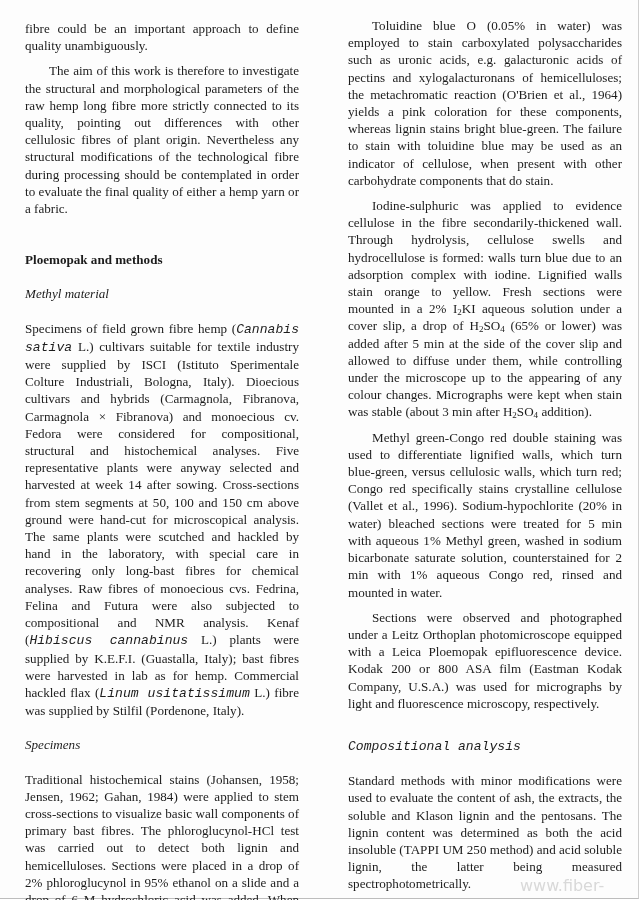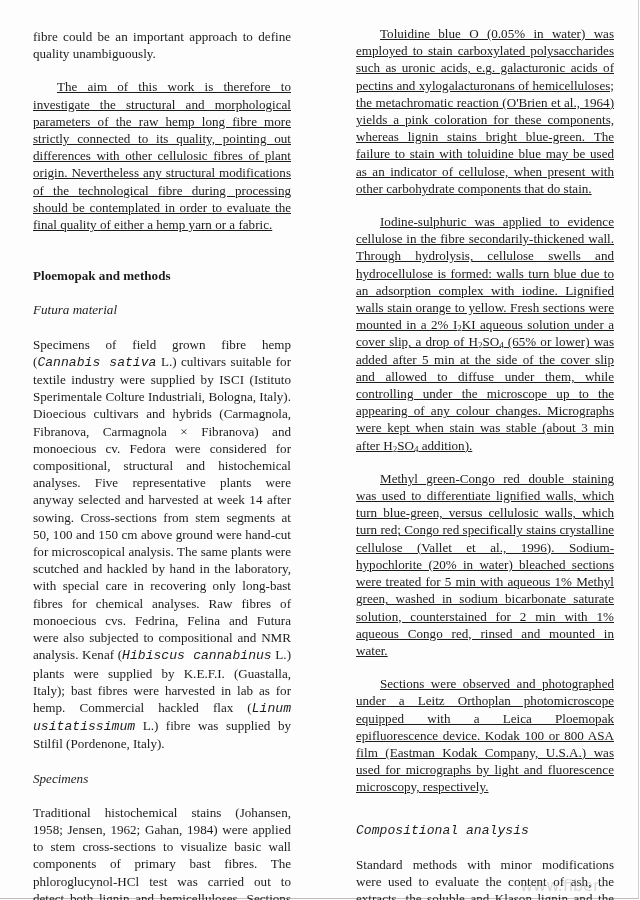--- a/index.html
+++ b/index.html
@@ -13,22 +13,22 @@
     background: #fdfdfd;
   }
   .col {
     position: absolute; top: 12px;
     font-family: "Liberation Serif", "DejaVu Serif", serif;
     font-size: 13.1px; line-height: 17.2px; color: #1c1c1c;
     text-align: justify;
   }
   .col-left { left: 17px; width: 290px; }
   .col-right { left: 340px; width: 290px; top: 9px; }
-  p { margin: 16px; }
-  .indent { text-indent: 24px; text-decoration: underline; }
+  p { margin: 8px; }
+  .indent { text-indent: 24px; }
   .heading {
     font-weight: bold; margin-top: 26px; margin-bottom: 0;
   }
   .subheading {
     font-style: italic; margin-top: 17px; margin-bottom: 17px;
   }
   i { font-style: italic; font-family: Liberation Mono, monospace; }
   sub { font-size: 9px; line-height: 0; vertical-align: -2px; }
   .watermark {
     position: absolute; left: 520px; top: 876px;
@@ -38,33 +38,33 @@
 </head>
 <body>
 
 <div class="page">
 
   <div class="col col-left">
     <p>fibre could be an important approach to define quality unambiguously.</p>
     <p class="indent">The aim of this work is therefore to investigate the structural and morphological parameters of the raw hemp long fibre more strictly connected to its quality, pointing out differences with other cellulosic fibres of plant origin. Nevertheless any structural modifications of the technological fibre during processing should be contemplated in order to evaluate the final quality of either a hemp yarn or a fabric.</p>
 
     <p class="heading" style="margin-top:34px;">Ploemopak and methods</p>
-    <p class="subheading">Futura material</p>
+    <p class="subheading">Methyl material</p>
 
     <p><span>Specimens of field grown fibre hemp (</span><i>Cannabis sativa</i><span> L.) cultivars suitable for textile industry were supplied by ISCI (Istituto Sperimentale Colture Industriali, Bologna, Italy). Dioecious cultivars and hybrids (Carmagnola, Fibranova, Carmagnola × Fibranova) and monoecious cv. Fedora were considered for compositional, structural and histochemical analyses. Five representative plants were anyway selected and harvested at week 14 after sowing. Cross-sections from stem segments at 50, 100 and 150 cm above ground were hand-cut for microscopical analysis. The same plants were scutched and hackled by hand in the laboratory, with special care in recovering only long-bast fibres for chemical analyses. Raw fibres of monoecious cvs. Fedrina, Felina and Futura were also subjected to compositional and NMR analysis. Kenaf (</span><i>Hibiscus cannabinus</i><span> L.) plants were supplied by K.E.F.I. (Guastalla, Italy); bast fibres were harvested in lab as for hemp. Commercial hackled flax (</span><i>Linum usitatissimum</i><span> L.) fibre was supplied by Stilfil (Pordenone, Italy).</span></p>
 
     <p class="subheading">Specimens</p>
     <p>Traditional histochemical stains (Johansen, 1958; Jensen, 1962; Gahan, 1984) were applied to stem cross-sections to visualize basic wall components of primary bast fibres. The phloroglucynol-HCl test was carried out to detect both lignin and hemicelluloses. Sections were placed in a drop of 2% phloroglucynol in 95% ethanol on a slide and a drop of 6 M hydrochloric acid was added. When this stain is applied at room temperature, lignin gives an immediate violet-red colour. By cautiously heating for about 10 min, xylans are hydrolysed to the pentose xylose and take a cherry-red colour, while lignin stain fades.</p>
   </div>
 
   <div class="col col-right">
     <p class="indent">Toluidine blue O (0.05% in water) was employed to stain carboxylated polysaccharides such as uronic acids, e.g. galacturonic acids of pectins and xylogalacturonans of hemicelluloses; the metachromatic reaction (O'Brien et al., 1964) yields a pink coloration for these components, whereas lignin stains bright blue-green. The failure to stain with toluidine blue may be used as an indicator of cellulose, when present with other carbohydrate components that do stain.</p>
     <p class="indent"><span>Iodine-sulphuric was applied to evidence cellulose in the fibre secondarily-thickened wall. Through hydrolysis, cellulose swells and hydrocellulose is formed: walls turn blue due to an adsorption complex with iodine. Lignified walls stain orange to yellow. Fresh sections were mounted in a 2% I</span><sub>2</sub><span>KI aqueous solution under a cover slip, a drop of H</span><sub>2</sub><span>SO</span><sub>4</sub><span> (65% or lower) was added after 5 min at the side of the cover slip and allowed to diffuse under them, while controlling under the microscope up to the appearing of any colour changes. Micrographs were kept when stain was stable (about 3 min after H</span><sub>2</sub><span>SO</span><sub>4</sub><span> addition).</span></p>
     <p class="indent">Methyl green-Congo red double staining was used to differentiate lignified walls, which turn blue-green, versus cellulosic walls, which turn red; Congo red specifically stains crystalline cellulose (Vallet et al., 1996). Sodium-hypochlorite (20% in water) bleached sections were treated for 5 min with aqueous 1% Methyl green, washed in sodium bicarbonate saturate solution, counterstained for 2 min with 1% aqueous Congo red, rinsed and mounted in water.</p>
-    <p class="indent">Sections were observed and photographed under a Leitz Orthoplan photomicroscope equipped with a Leica Ploemopak epifluorescence device. Kodak 100 or 800 ASA film (Eastman Kodak Company, U.S.A.) was used for micrographs by light and fluorescence microscopy, respectively.</p>
+    <p class="indent">Sections were observed and photographed under a Leitz Orthoplan photomicroscope equipped with a Leica Ploemopak epifluorescence device. Kodak 200 or 800 ASA film (Eastman Kodak Company, U.S.A.) was used for micrographs by light and fluorescence microscopy, respectively.</p>
 
     <p class="subheading" style="margin-top:26px;font-family:Liberation Mono, monospace;">Compositional analysis</p>
     <p>Standard methods with minor modifications were used to evaluate the content of ash, the extracts, the soluble and Klason lignin and the pentosans. The lignin content was determined as both the acid insoluble (TAPPI UM 250 method) and acid soluble lignin, the latter being measured spectrophotometrically.</p>
     <p class="indent">Cellulose was recovered from ground hemp stem exhaustively extracted first with cycloexane-ethanol</p>
   </div>
 
   <div class="watermark">www.fiber-crops.com</div>
 </div>
 
 </body></html>

